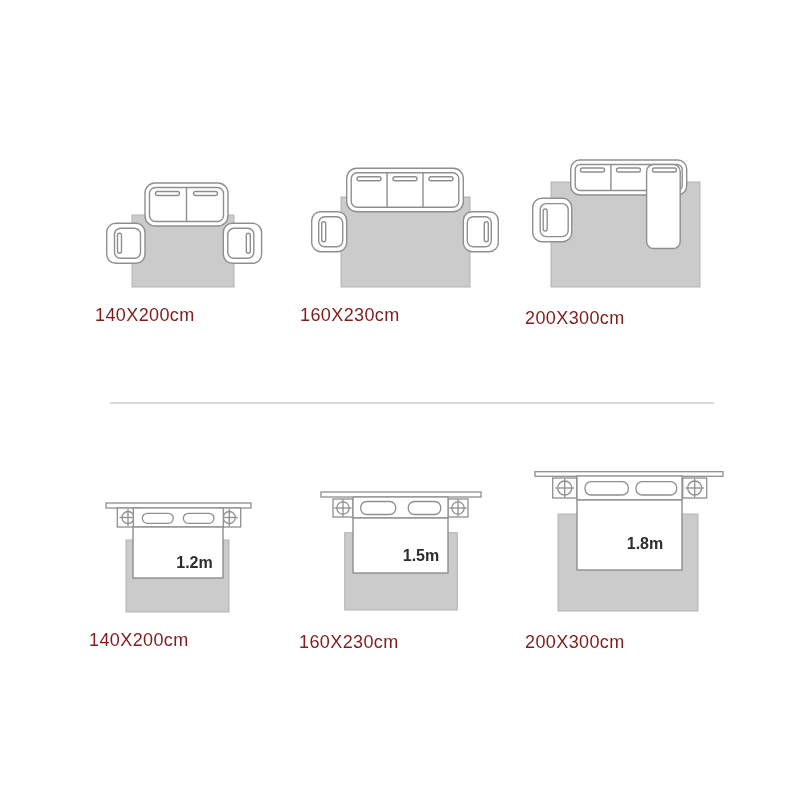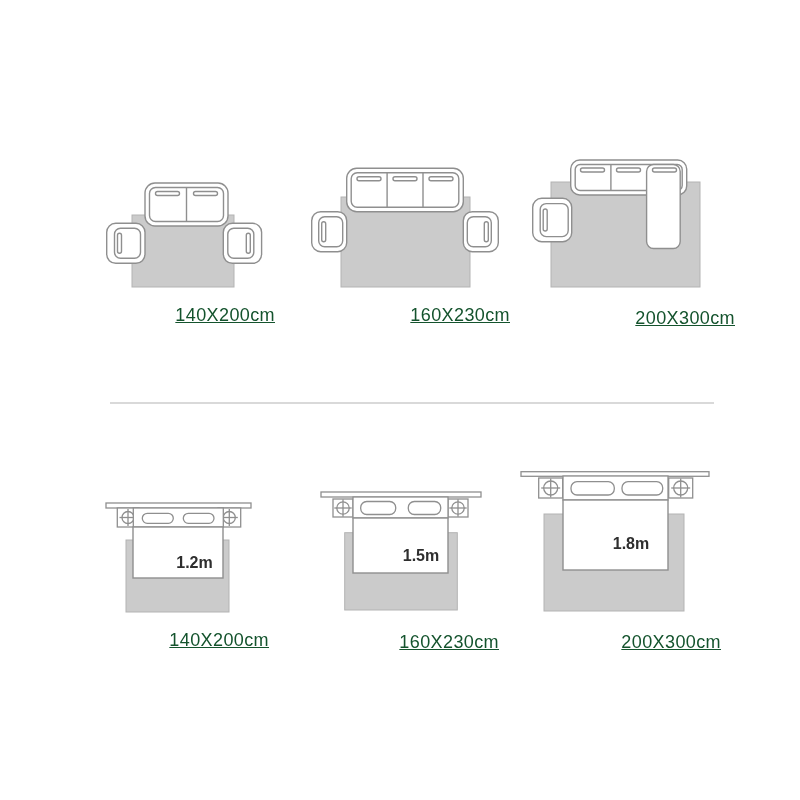--- a/index.html
+++ b/index.html
@@ -18,26 +18,25 @@
   .fig {
     position: absolute;
   }
   .fig svg {
     display: block;
   }
   .size-label {
     position: absolute;
     left: 0;
     width: 100%;
-    text-align: right;
+    text-align: left;
     font-size: 18px;
     letter-spacing: 0.4px;
-    color: #14532d;
+    color: #7f1d1d;
     white-space: nowrap;
-    text-decoration: underline;
   }
   .divider {
     position: absolute;
     left: 110px;
     top: 402px;
     width: 604px;
     height: 2px;
     background: #d9d9d9;
   }
   .bed-size-text {
@@ -192,21 +191,21 @@
       </g>
 
       <rect x="45.7" y="52.7" width="112.6" height="77.3" fill="#cbcbcb" stroke="#b3b3b3" stroke-width="1"></rect>
 
       <rect x="54" y="38" width="95" height="55" fill="#ffffff" stroke="#8f8f8f" stroke-width="1.4"></rect>
       <text x="122" y="81" text-anchor="middle" class="bed-size-text">1.5m</text>
     </svg>
     <div class="size-label" style="top:152px">160X230cm</div>
   </div>
 
-  <div class="fig" style="left:511px;top:460px;width:210px;height:200px;">
+  <div class="fig" style="left:525px;top:460px;width:210px;height:200px;">
     <svg width="210" height="162" viewBox="0 0 210 162">
 
       <rect x="10" y="11.7" width="188" height="4.6" fill="#ffffff" stroke="#8f8f8f" stroke-width="1.3"></rect>
 
       <g fill="#ffffff" stroke="#8f8f8f" stroke-width="1.3">
         <rect x="27.7" y="18" width="24" height="20"></rect>
         <circle cx="39.7" cy="28" r="7"></circle>
         <line x1="30.2" y1="28" x2="49.2" y2="28"></line>
         <line x1="39.7" y1="18.5" x2="39.7" y2="37.5"></line>
       </g>

